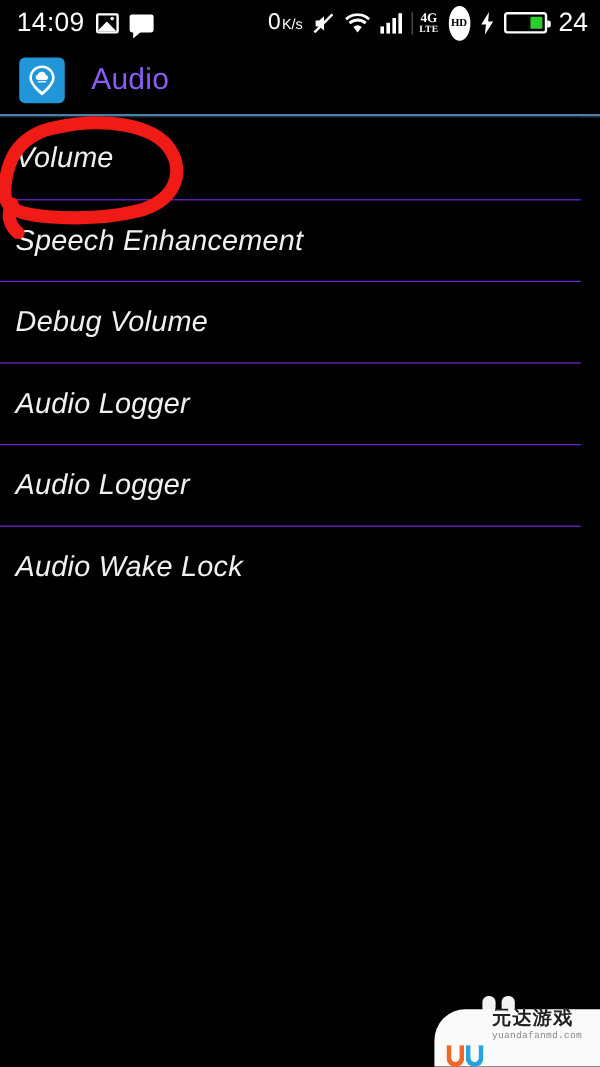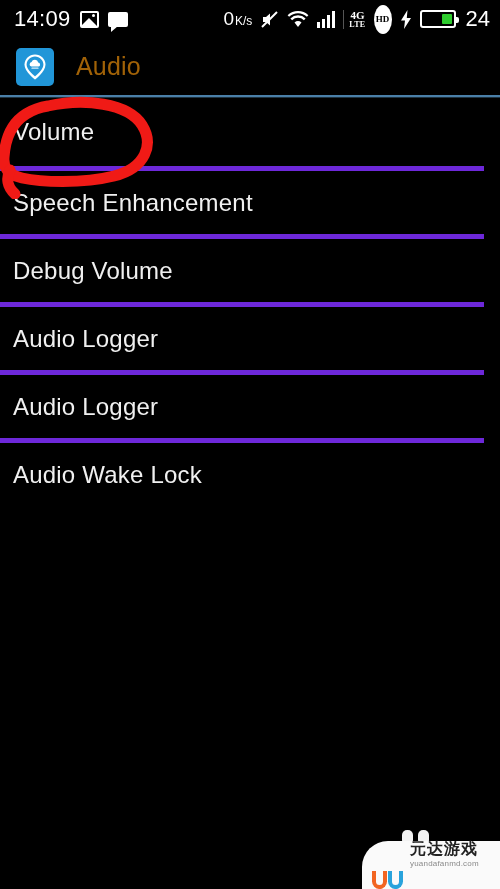--- a/index.html
+++ b/index.html
@@ -121,46 +121,47 @@
     display:flex; align-items:center;
     padding-left:16px;
   }
   .app-icon {
     width:38px; height:38px; border-radius:5px;
     background:#2196d8;
     display:flex; align-items:center; justify-content:center;
     flex:0 0 auto;
   }
   .app-title {
-    font-size:25px; color:#a16207; margin-left:22px;
+    font-size:25px; color:#8b5cf6; margin-left:22px;
     font-weight:400; letter-spacing:.2px;text-align:center;
   }
 
   .accent-line {
     position:absolute; top:95px; left:0;
     width:500px; height:2px; background:#4a7fa8;
   }
   .accent-line::after {
     content:""; position:absolute; left:0; top:2px;
     width:500px; height:1px; background:#1d3240;
   }
 
   
   .list {
     position:absolute; top:98px; left:0;
     width:484px;
+    font-style:italic;
   }
   .row {
     position:relative;
     height:68px;
     display:flex; align-items:center;
     padding-left:13px;
     background:#000;
   }
-  .row + .row { border-top:5px solid #6d28d9; }
+  .row + .row { border-top:1px solid #6d28d9; }
   .row-label {
     font-size:24px; color:#f0f0f0; font-weight:400; letter-spacing:.2px;
   }
 
   
   .annot {
     position:absolute; top:94px; left:-4px;
     width:190px; height:105px;
     pointer-events:none;
   }
@@ -190,21 +191,21 @@
     position:relative;
   }
   .wm-u.blue { border-color:#29a3dc; }
   .wm-u::after {
     content:""; position:absolute; left:50%; transform:translateX(-50%);
     bottom:-7px; width:4px; height:4px; border-radius:50%; background:#f26522;
   }
   .wm-u.blue::after { background:#29a3dc; }
   .wm-text { margin-left:7px; display:flex; flex-direction:column; line-height:1; }
   .wm-cn { font-size:16px; color:#222; font-weight:bold; letter-spacing:1px; white-space:nowrap; }
-  .wm-url { font-size:8px; color:#8a8a8a; margin-top:3px; letter-spacing:.2px; white-space:nowrap; }
+  .wm-url { font-size:8px; color:#8a8a8a; margin-top:3px; letter-spacing:.2px; white-space:nowrap;font-family:Liberation Mono, monospace; }
 </style>
 </head>
 <body>
 
 <div id="screen">
 
   <div class="statusbar">
     <div class="sb-left">
       <span class="sb-clock">14:09</span>
       <span class="ic icon-photo"></span>

